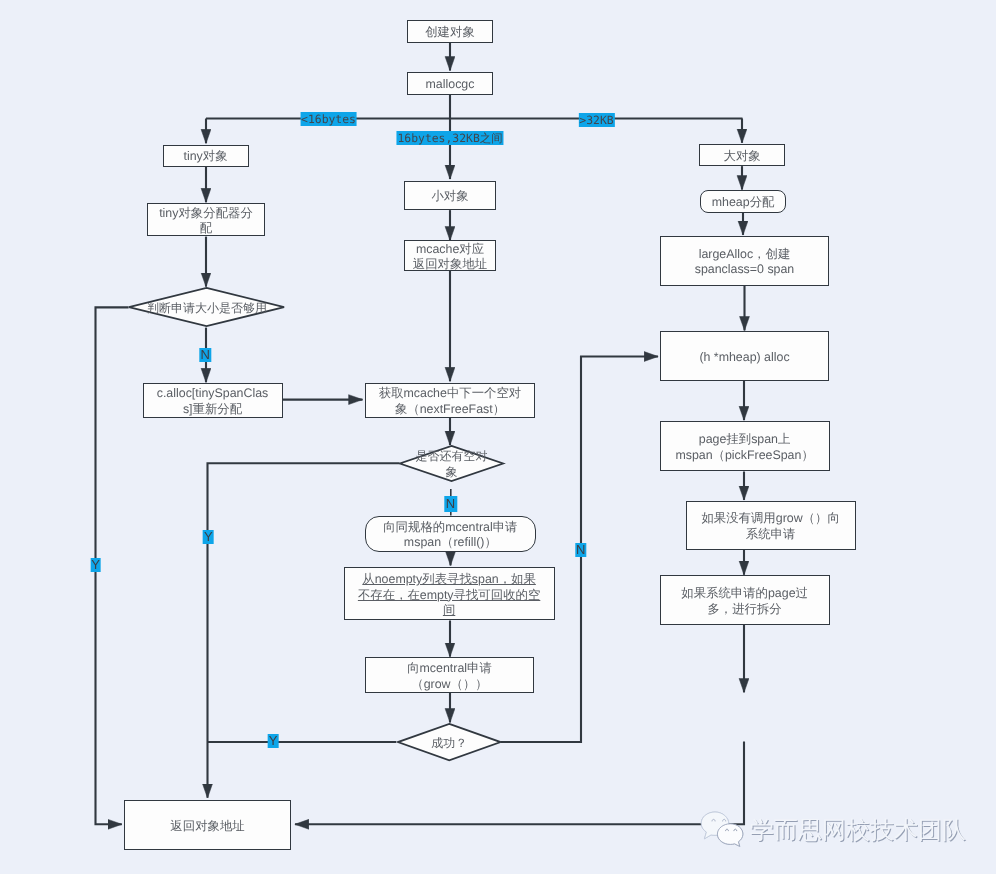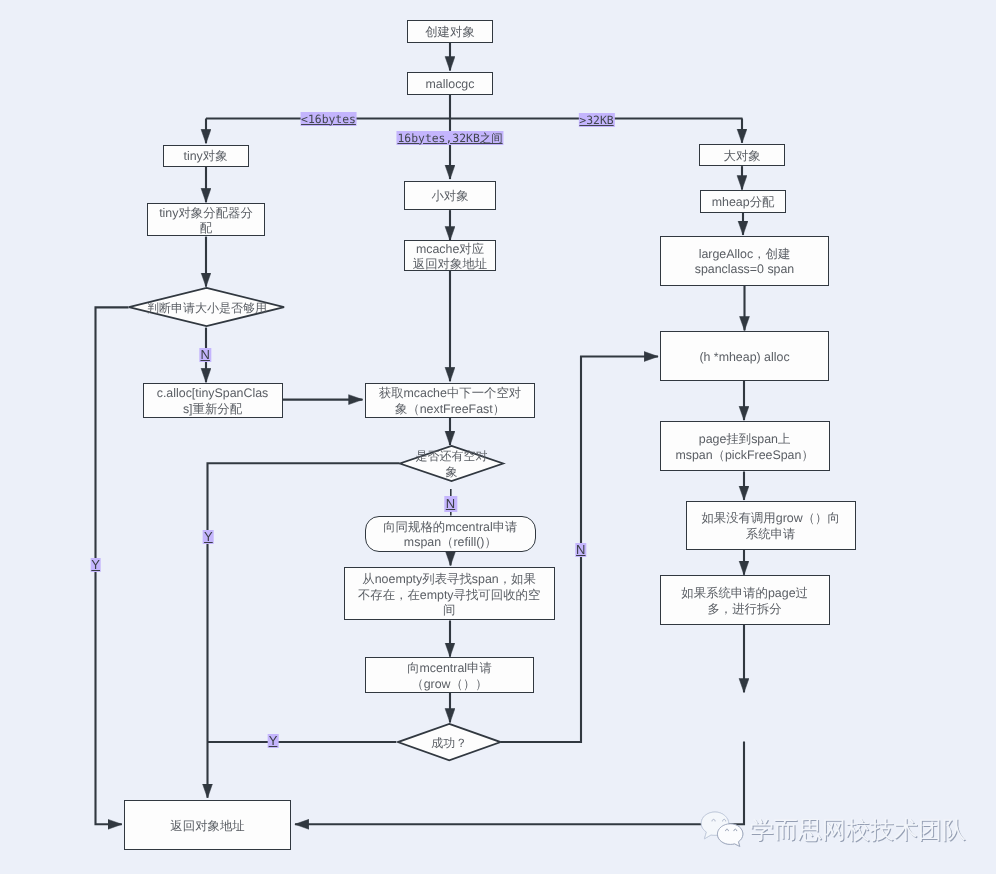--- a/index.html
+++ b/index.html
@@ -41,26 +41,25 @@
     color:#5a5e64;
     font-size:12px;
     line-height:16px;
     white-space:pre;
   }
   .edge-label{
     position:absolute;
     color:#3b3f47;
     font-size:13px;
     line-height:14px;
-    background:#c4b5fd;
+    background:#0ea5e9;
     padding:0 1px;
     z-index:4;
     white-space:nowrap;
     transform:translate(-50%,-50%);
-    text-decoration:underline;
   }
   .edge-label.mono{
     font-family:"DejaVu Sans Mono","Liberation Mono",monospace;
     font-size:11.4px;
     color:#41464e;
   }
   .wm{position:absolute;display:flex;align-items:center;z-index:1;}
   .wm-text{font-size:24px;color:#f2f5fa;letter-spacing:0px;line-height:24px;white-space:nowrap;text-shadow:1px 1px 0 #959fb3;}
   .wm-icon{margin-right:3px;display:block;filter:drop-shadow(0.8px 0.8px 0 rgba(150,160,180,0.55));}
 </style>
@@ -146,28 +145,28 @@
   <div class="node" style="left:142.5px;top:383px;width:140px;height:34.5px;">c.alloc[tinySpanClas
 s]重新分配</div>
 
   <div class="node" style="left:404px;top:181px;width:92px;height:29px;">小对象</div>
   <div class="node" style="left:404px;top:240px;width:92px;height:31px;">mcache对应
 返回对象地址</div>
   <div class="node" style="left:365px;top:382.5px;width:170px;height:35px;">获取mcache中下一个空对
 象（nextFreeFast）</div>
   <div class="node" style="left:365.1px;top:515.5px;width:170.5px;height:36.1px;border-radius:14px;">向同规格的mcentral申请
 mspan（refill()）</div>
-  <div class="node" style="left:343.6px;top:567.4px;width:211px;height:53.1px;">从noempty列表寻找span，如果
+  <div class="node" style="left:343.6px;top:567.4px;width:211px;height:53.1px;text-decoration:underline;">从noempty列表寻找span，如果
 不存在，在empty寻找可回收的空
 间</div>
   <div class="node" style="left:365px;top:657.3px;width:169px;height:35.5px;">向mcentral申请
 （grow（））</div>
 
   <div class="node" style="left:699.3px;top:143.6px;width:85.6px;height:22.5px;">大对象</div>
-  <div class="node" style="left:700.2px;top:190.2px;width:85.8px;height:22.4px;">mheap分配</div>
+  <div class="node" style="left:700.2px;top:190.2px;width:85.8px;height:22.4px;border-radius:8px;">mheap分配</div>
   <div class="node" style="left:660px;top:235.5px;width:169px;height:50px;">largeAlloc，创建
 spanclass=0 span</div>
   <div class="node" style="left:660px;top:331px;width:169px;height:50px;">(h *mheap) alloc</div>
   <div class="node" style="left:659.6px;top:420.8px;width:170px;height:50.7px;">page挂到span上
 mspan（pickFreeSpan）</div>
   <div class="node" style="left:659.6px;top:500.6px;width:170px;height:49px;margin-left:26px;">如果没有调用grow（）向
 系统申请</div>
   <div class="node" style="left:659.6px;top:575.4px;width:170px;height:49.6px;">如果系统申请的page过
 多，进行拆分</div>
 

